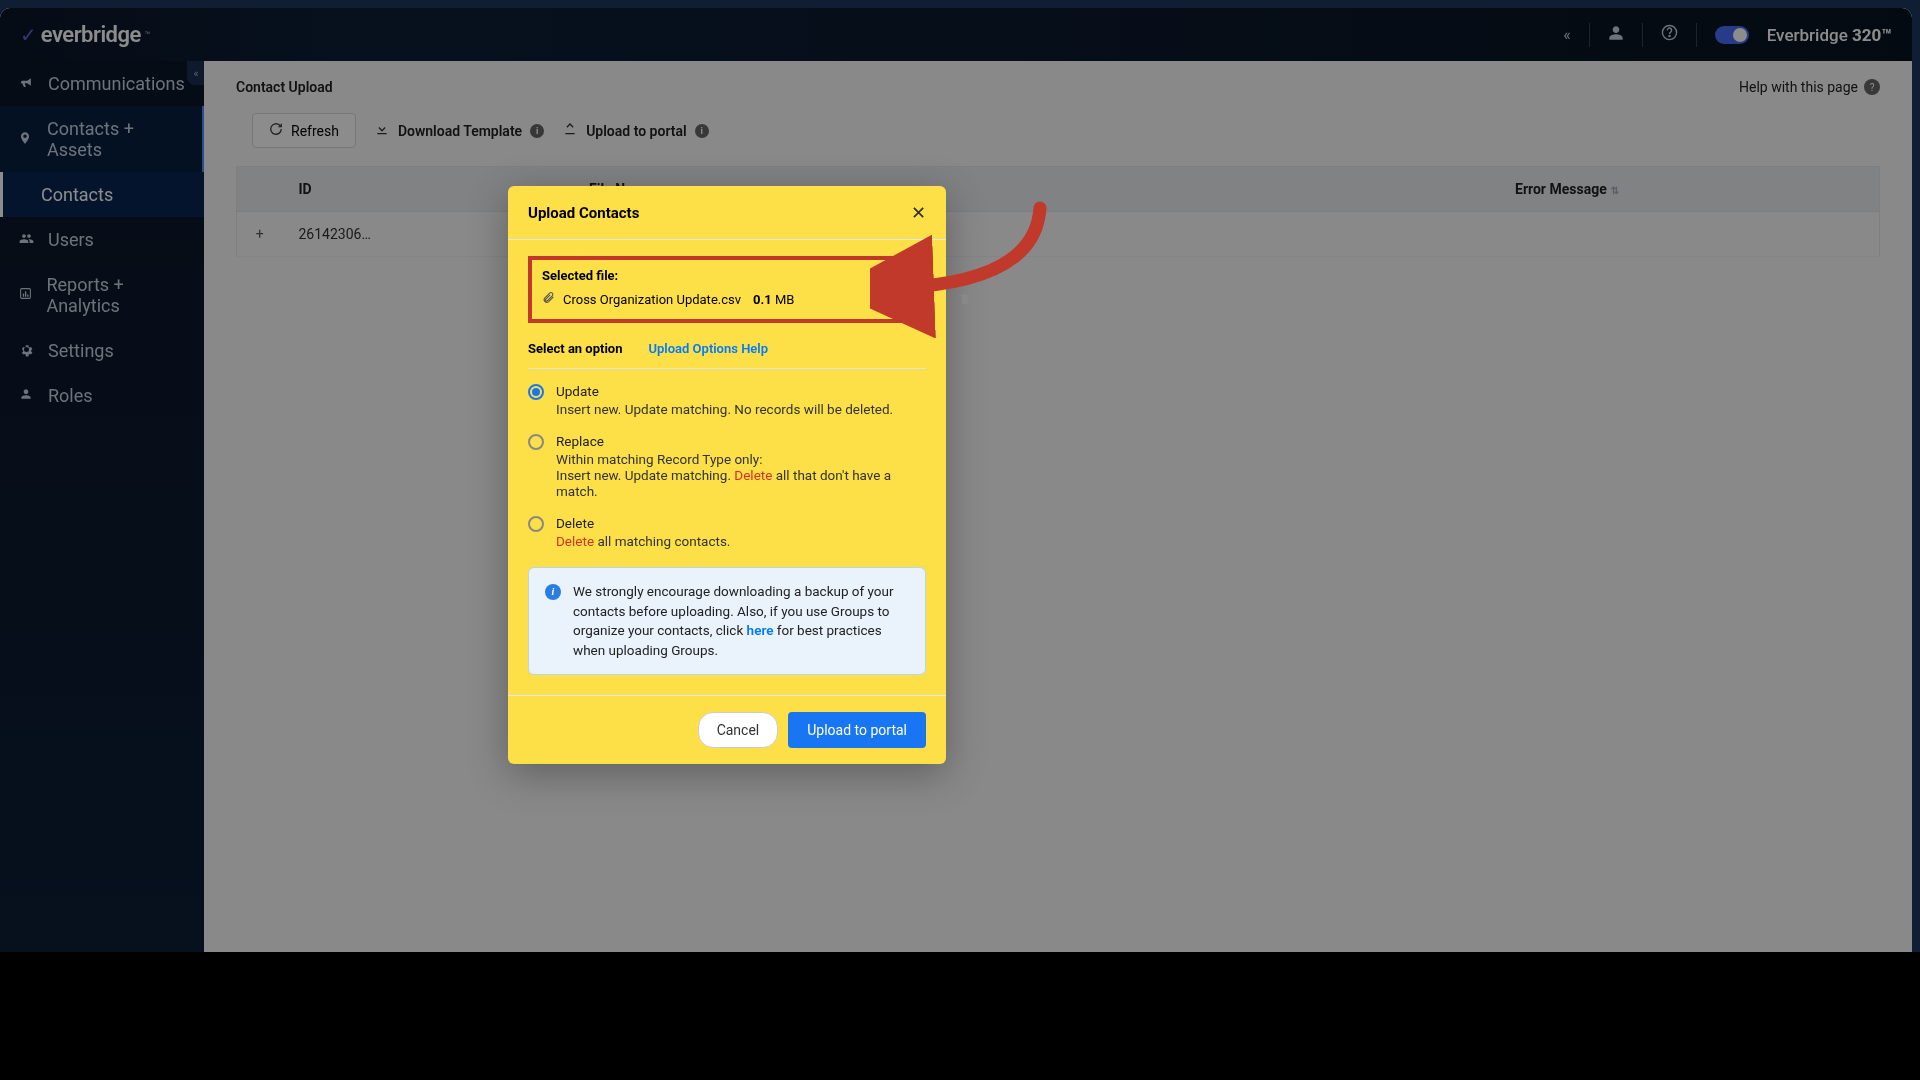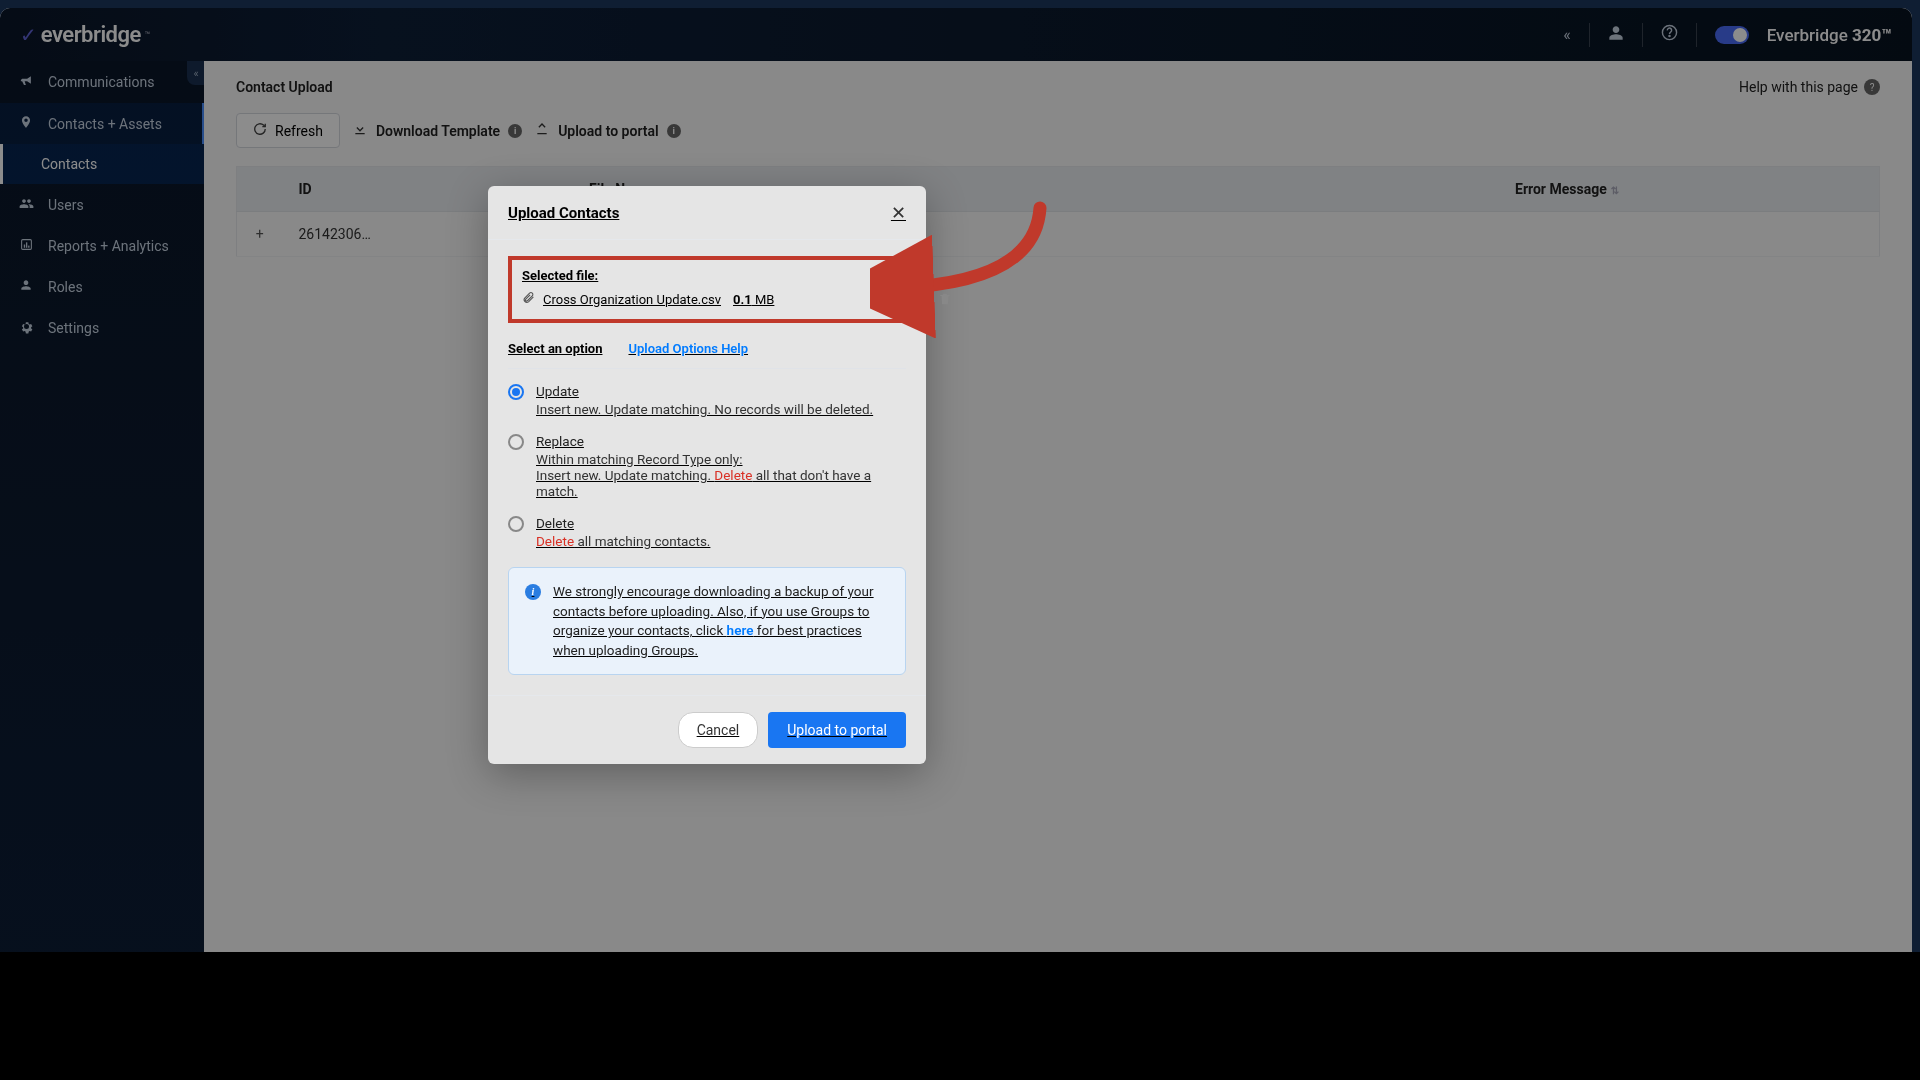--- a/index.html
+++ b/index.html
@@ -29,33 +29,33 @@
   .hdr-icon { color: #c5d1e0; font-size: 16px; cursor: pointer; }
   .toggle { width: 34px; height: 18px; background: #4a6cf7; border-radius: 10px; position: relative; cursor: pointer; }
   .toggle::after { content: ""; width: 14px; height: 14px; background: #fff; border-radius: 50%; position: absolute; top: 2px; left: 18px; }
   .brand360 { font-size: 17px; font-weight: 500; }
   .brand360 b { font-weight: 700; }
 
   
   .body-row { display: flex; height: calc(100% - 53px); }
   .sidebar { width: 204px; background: linear-gradient(180deg, #0a1628 0%, #0d1f38 100%); position: relative; }
   .collapse-tab { position: absolute; top: 0; right: -1px; width: 18px; height: 24px; background: #1a3050; border-radius: 0 0 0 8px; display: flex; align-items: center; justify-content: center; color: #a0b0c5; font-size: 11px; cursor: pointer; }
-  .nav-item { display: flex; align-items: center; gap: 14px; padding: 12px 18px; color: var(--sidebar-text); font-size: 14px; cursor: pointer; position: relative; }
+  .nav-item { display: flex; align-items: center; gap: 14px; padding: 12px 18px; color: var(--sidebar-text); font-size: 18px; cursor: pointer; position: relative; }
   .nav-item.active-group { background: rgba(0,80,200,0.15); border-right: 2px solid #4a8fff; }
   .nav-item.sub { padding-left: 38px; }
   .nav-item.sub.active { background: rgba(0,80,200,0.25); color: #fff; border-left: 3px solid #fff; }
   .nav-icon { width: 16px; text-align: center; font-size: 14px; }
 
   .main { flex: 1; background: #fafafa; display: flex; flex-direction: column; position: relative; }
   .page-head { display: flex; align-items: flex-end; padding: 18px 32px; }
   .page-title { font-size: 14px; font-weight: 600; color: #222; }
   .help-link { margin-left: auto; font-size: 14px; color: #222; cursor: pointer; display: flex; align-items: center; gap: 6px; }
   .help-q { display: inline-flex; width: 16px; height: 16px; border-radius: 50%; background: #666; color: #fff; align-items: center; justify-content: center; font-size: 10px; }
 
-  .toolbar { display: flex; gap: 12px; padding: 0 32px 18px; }
+  .toolbar { display: flex; gap: 18px; padding: 0 48px 18px; }
   .btn-refresh { border: 1px solid var(--border); background: #fff; padding: 8px 16px; border-radius: 4px; font-size: 14px; display: flex; align-items: center; gap: 8px; cursor: pointer; }
   .tool-link { display: flex; align-items: center; gap: 8px; padding: 8px 0; font-size: 14px; font-weight: 600; color: #222; cursor: pointer; }
   .info-dot { display: inline-flex; width: 14px; height: 14px; border-radius: 50%; background: #666; color: #fff; align-items: center; justify-content: center; font-size: 9px; font-weight: 700; }
 
   .table-wrap { padding: 0 32px; }
   table { width: 100%; border-collapse: collapse; border: 1px solid #e5e8ec; border-radius: 4px; }
   thead { background: #e9edf1; }
   th { text-align: left; padding: 14px 16px; font-size: 14px; font-weight: 700; color: #222; border-bottom: 1px solid #e0e3e8; }
   th .sort { color: #aab; font-size: 10px; margin-left: 4px; }
   td { padding: 14px 16px; font-size: 14px; color: #333; border-bottom: 1px solid #eef0f3; }
@@ -64,21 +64,21 @@
   .footer { margin-top: auto; border-top: 1px solid #e5e8ec; padding: 16px 0 20px; text-align: center; }
   .footer-logo { display: inline-flex; align-items: center; gap: 4px; font-size: 18px; font-weight: 700; color: #222; }
   .footer-links { margin-top: 6px; font-size: 13px; }
   .footer-links a { color: var(--link-blue); text-decoration: none; padding: 0 10px; border-right: 1px solid #ccc; }
   .footer-links a:last-of-type { border-right: none; }
   .footer-meta { margin-top: 6px; font-size: 12.5px; color: #555; }
   .footer-meta span { margin: 0 6px; }
 
   
   .overlay { position: absolute; inset: 0; background: rgba(0,0,0,0.45); }
-  .modal { position: absolute; width: 438px; left: 488px; top: 178px; background: #e5e5e5; border-radius: 6px; box-shadow: 0 10px 40px rgba(0,0,0,0.3); text-decoration: underline; }
+  .modal { position: absolute; width: 438px; left: 508px; top: 178px; background: #fde047; border-radius: 6px; box-shadow: 0 10px 40px rgba(0,0,0,0.3); }
   .modal-head { display: flex; align-items: center; padding: 16px 20px; border-bottom: 1px solid #e5e8ec; }
   .modal-title { font-size: 15px; font-weight: 700; }
   .modal-close { margin-left: auto; cursor: pointer; font-size: 18px; color: #333; }
   .modal-body { padding: 16px 20px 20px; }
   .file-box { border: 4px solid var(--red-annotation); padding: 8px 10px 12px; margin-bottom: 10px; }
   .file-label { font-size: 13px; font-weight: 700; margin-bottom: 8px; }
   .file-row { display: flex; align-items: center; gap: 8px; font-size: 13px; }
   .clip { font-size: 13px; color: #444; }
   .file-size b { font-weight: 700; }
   .trash { color: #888; font-size: 14px; cursor: pointer; }
@@ -179,33 +179,33 @@
               <rect x="3" y="3" width="18" height="18" rx="2" fill="none" stroke="currentColor" stroke-width="2"></rect>
               <rect x="7" y="12" width="2.5" height="6"></rect>
               <rect x="11" y="8" width="2.5" height="10"></rect>
               <rect x="15" y="14" width="2.5" height="4"></rect>
             </svg>
         </span>
         <span>Reports + Analytics</span>
       </div>
       <div class="nav-item">
         <span class="nav-icon">
+          <svg width="15" height="15" viewBox="0 0 24 24" fill="currentColor">
+              <path d="M19.4 13l2-1.5-2-3.5-2.4.7a7 7 0 00-1.5-.9L15 5h-4l-.5 2.8c-.5.2-1 .5-1.5.9L6.6 8l-2 3.5 2 1.5v2l-2 1.5 2 3.5 2.4-.7c.5.4 1 .7 1.5.9L11 23h4l.5-2.8c.5-.2 1-.5 1.5-.9l2.4.7 2-3.5-2-1.5v-2zM12 16a4 4 0 110-8 4 4 0 010 8z"></path>
+            </svg>
+        </span>
+        <span>Settings</span>
+      </div>
+      <div class="nav-item">
+        <span class="nav-icon">
           <svg width="14" height="14" viewBox="0 0 24 24" fill="currentColor">
               <path d="M12 12c2.2 0 4-1.8 4-4s-1.8-4-4-4-4 1.8-4 4 1.8 4 4 4zm0 2c-2.7 0-8 1.3-8 4v2h16v-2c0-2.7-5.3-4-8-4z"></path>
             </svg>
         </span>
         <span>Roles</span>
-      </div>
-      <div class="nav-item">
-        <span class="nav-icon">
-          <svg width="15" height="15" viewBox="0 0 24 24" fill="currentColor">
-              <path d="M19.4 13l2-1.5-2-3.5-2.4.7a7 7 0 00-1.5-.9L15 5h-4l-.5 2.8c-.5.2-1 .5-1.5.9L6.6 8l-2 3.5 2 1.5v2l-2 1.5 2 3.5 2.4-.7c.5.4 1 .7 1.5.9L11 23h4l.5-2.8c.5-.2 1-.5 1.5-.9l2.4.7 2-3.5-2-1.5v-2zM12 16a4 4 0 110-8 4 4 0 010 8z"></path>
-            </svg>
-        </span>
-        <span>Settings</span>
       </div>
     </div>
 
     <div class="main">
       <div class="page-head">
         <div class="page-title">Contact Upload</div>
         <div class="help-link">
           <span>Help with this page</span>
           <span class="help-q">?</span>
         </div>

